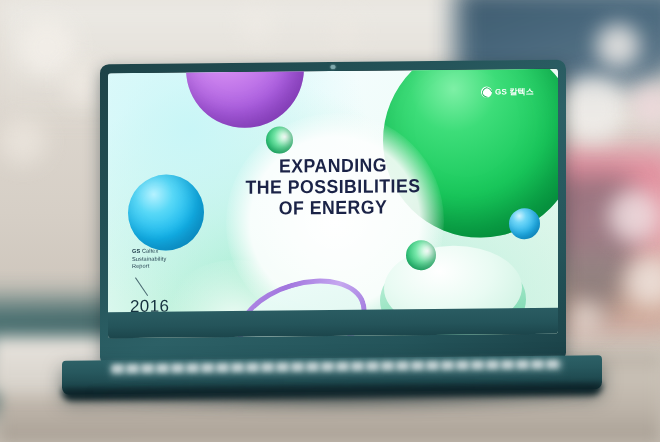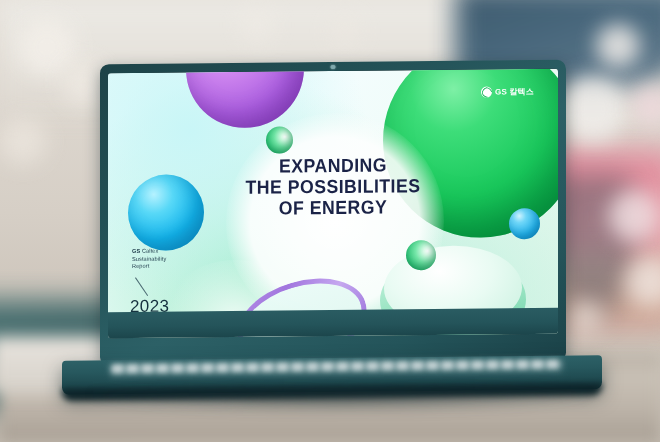--- a/index.html
+++ b/index.html
@@ -349,21 +349,21 @@
           </div>
 
           <div class="caption">
             <span><b class="b">GS</b><i style="font-style:normal"> Caltex</i></span>
             <span>Sustainability</span>
             <span>Report</span>
           </div>
 
           <div class="slash"></div>
 
-          <div class="year">2023</div>
+          <div class="year">2016</div>
         </div>
 
         <div class="bezel-chin"></div>
       </div>
     </div>
 
     <div class="base"></div>
     <div class="keyboard"></div>
     <div class="keyboard-keys"></div>
     <div class="trackpad-edge"></div>

